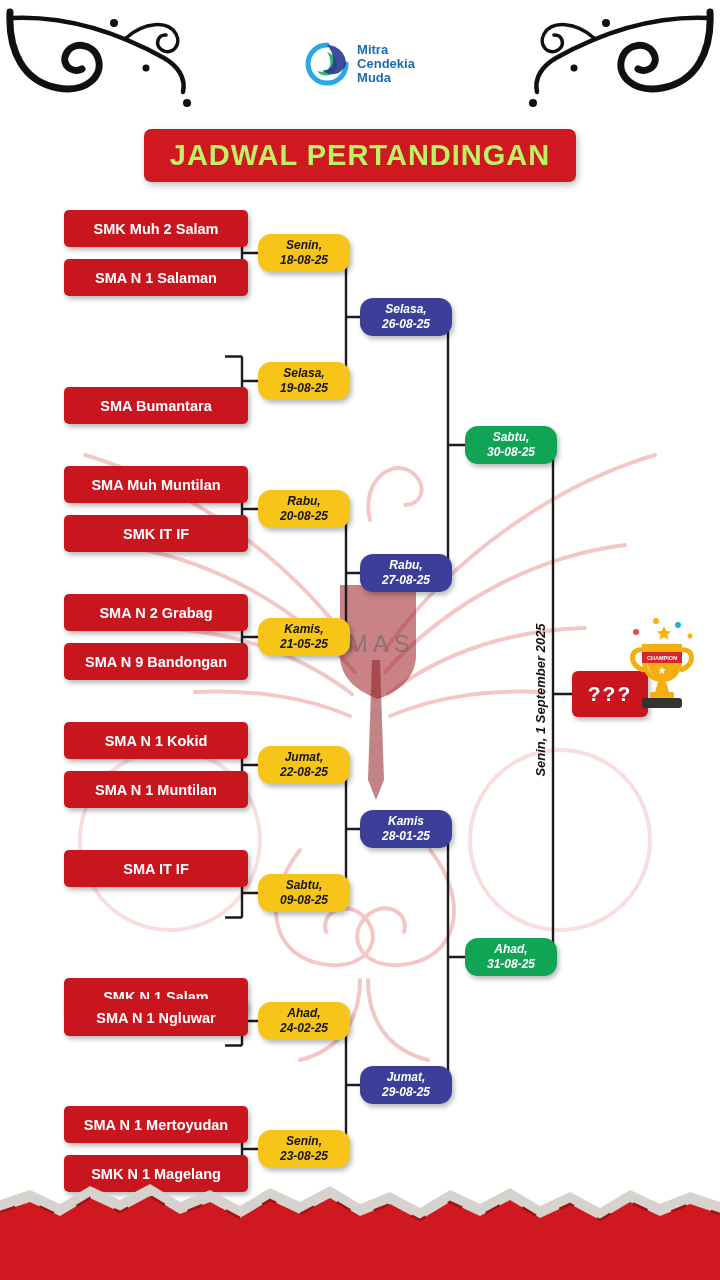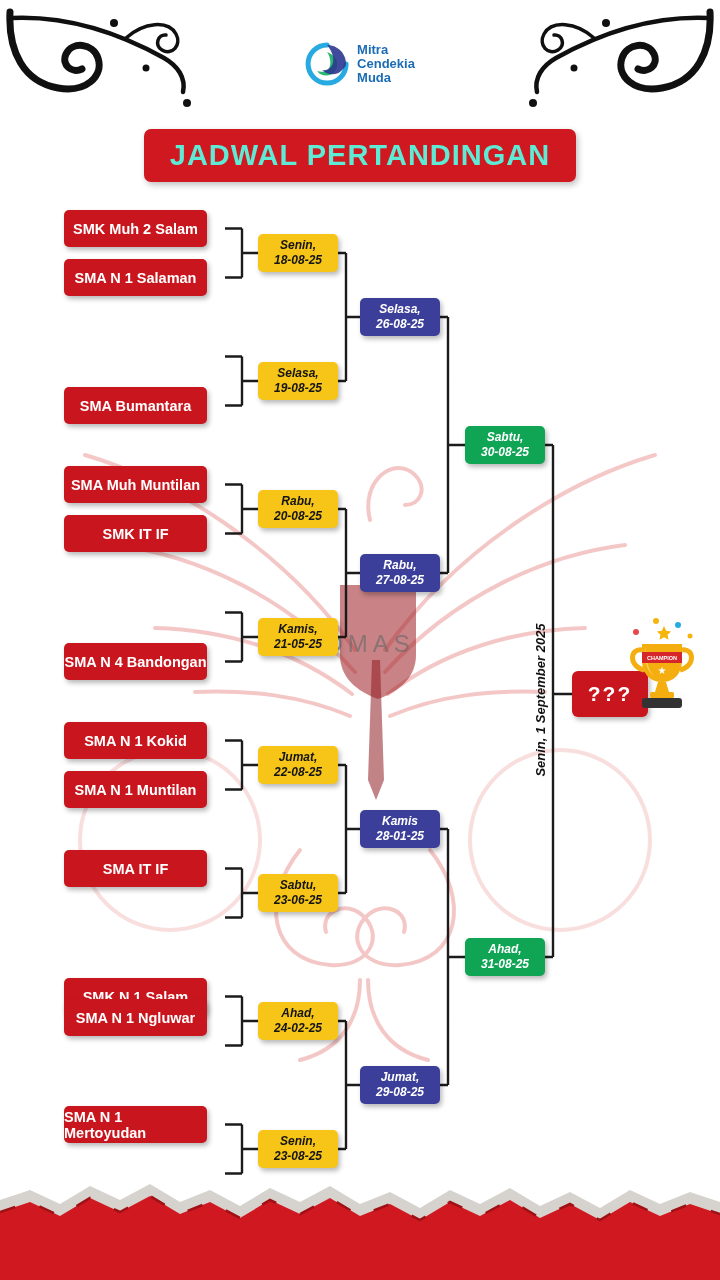--- a/index.html
+++ b/index.html
@@ -17,33 +17,33 @@
   .flourish.right svg{transform:scaleX(-1);}
 
   
   .logo{position:absolute;top:42px;left:50%;transform:translateX(-50%);
         display:flex;align-items:center;gap:8px;}
   .logo-text{color:#1b6cb5;font-weight:700;font-size:13px;line-height:14px;}
   .logo-text span{display:block;}
 
   
   .title-banner{position:absolute;left:144px;top:129px;width:432px;height:53px;
-        background:#cf1820;border-radius:7px;color:#5eead4;font-weight:700;
+        background:#cf1820;border-radius:7px;color:#bef264;font-weight:700;
         font-size:29px;letter-spacing:1px;text-align:center;line-height:53px;
         box-shadow:2px 3px 6px rgba(0,0,0,.25);}
 
   
   .connectors{position:absolute;left:0;top:0;width:720px;height:1280px;pointer-events:none;}
 
   
-  .team{position:absolute;left:64px;width:143px;height:37px;background:#c9161e;
+  .team{position:absolute;left:64px;width:184px;height:37px;background:#c9161e;
         border-radius:5px;color:#fff;font-size:14.5px;font-weight:700;
-        display:flex;align-items:center;justify-content:center;
+        display:flex;align-items:center;justify-content:center;text-align:center;
         box-shadow:2px 3px 5px rgba(0,0,0,.28);}
-  .date{position:absolute;width:80px;height:38px;border-radius:5px;
+  .date{position:absolute;width:92px;height:38px;border-radius:13px;
         display:flex;flex-direction:column;align-items:center;justify-content:center;
         font-style:italic;font-size:12px;font-weight:700;line-height:15px;
         box-shadow:2px 3px 5px rgba(0,0,0,.28);}
   .date.yellow{left:258px;background:#f6c517;color:#141414;}
   .date.blue{left:360px;background:#3c3f99;color:#fff;}
   .date.green{left:465px;background:#10a455;color:#fff;}
 
   .final-box{position:absolute;left:572px;top:671px;width:76px;height:46px;background:#c9161e;
         border-radius:6px;color:#fff;font-weight:700;font-size:21px;letter-spacing:2px;
         display:flex;align-items:center;justify-content:center;
@@ -146,27 +146,29 @@
       M434 317H448M434 573H448M448 317V573M448 445H465
       M434 829H448M434 1085H448M448 829V1085M448 957H465
       M539 445H553M539 957H553M553 445V957M553 694H572"></path>
   </svg>
 
   <div class="team" style="top:210px">SMK Muh 2 Salam</div>
   <div class="team" style="top:259px">SMA N 1 Salaman</div>
   <div class="team" style="top:387px">SMA Bumantara</div>
   <div class="team" style="top:466px">SMA Muh Muntilan</div>
   <div class="team" style="top:515px">SMK IT IF</div>
-  <div class="team" style="top:643px">SMA N 4 Bandongan</div>
+  <div class="team" style="top:594px">SMA N 2 Grabag</div>
+  <div class="team" style="top:643px">SMA N 9 Bandongan</div>
   <div class="team" style="top:722px">SMA N 1 Kokid</div>
   <div class="team" style="top:771px">SMA N 1 Muntilan</div>
   <div class="team" style="top:850px">SMA IT IF</div>
   <div class="team" style="top:978px">SMK N 1 Salam</div>
   <div class="team" style="top:999px">SMA N 1 Ngluwar</div>
   <div class="team" style="top:1106px">SMA N 1 Mertoyudan</div>
+  <div class="team" style="top:1155px">SMK N 1 Magelang</div>
 
   <div class="date yellow" style="top:234px">
     <span>Senin,</span>
     <span>18-08-25</span>
     </div>
   <div class="date yellow" style="top:362px">
     <span>Selasa,</span>
     <span>19-08-25</span>
     </div>
   <div class="date yellow" style="top:490px">
@@ -176,21 +178,21 @@
   <div class="date yellow" style="top:618px">
     <span>Kamis,</span>
     <span>21-05-25</span>
     </div>
   <div class="date yellow" style="top:746px">
     <span>Jumat,</span>
     <span>22-08-25</span>
     </div>
   <div class="date yellow" style="top:874px">
     <span>Sabtu,</span>
-    <span>23-06-25</span>
+    <span>09-08-25</span>
     </div>
   <div class="date yellow" style="top:1002px">
     <span>Ahad,</span>
     <span>24-02-25</span>
     </div>
   <div class="date yellow" style="top:1130px">
     <span>Senin,</span>
     <span>23-08-25</span>
     </div>
 

